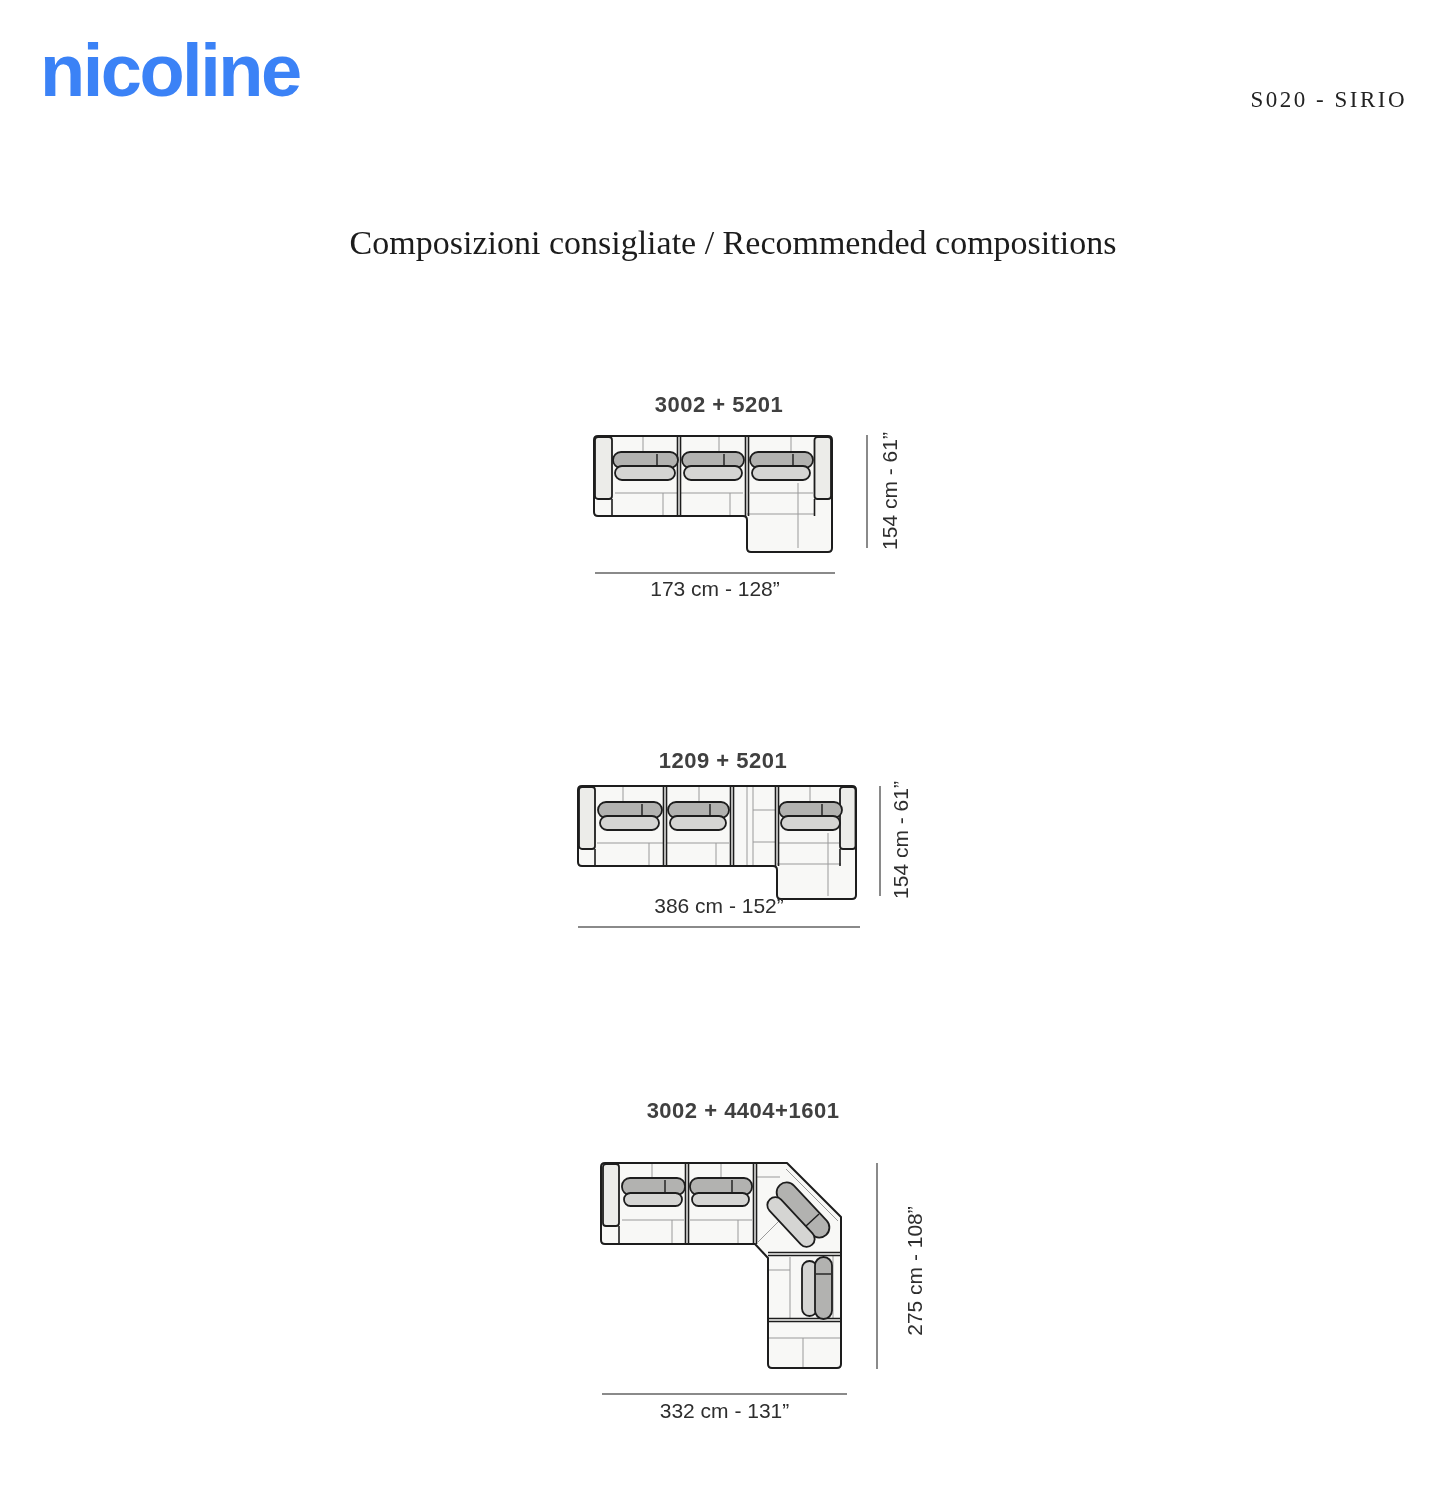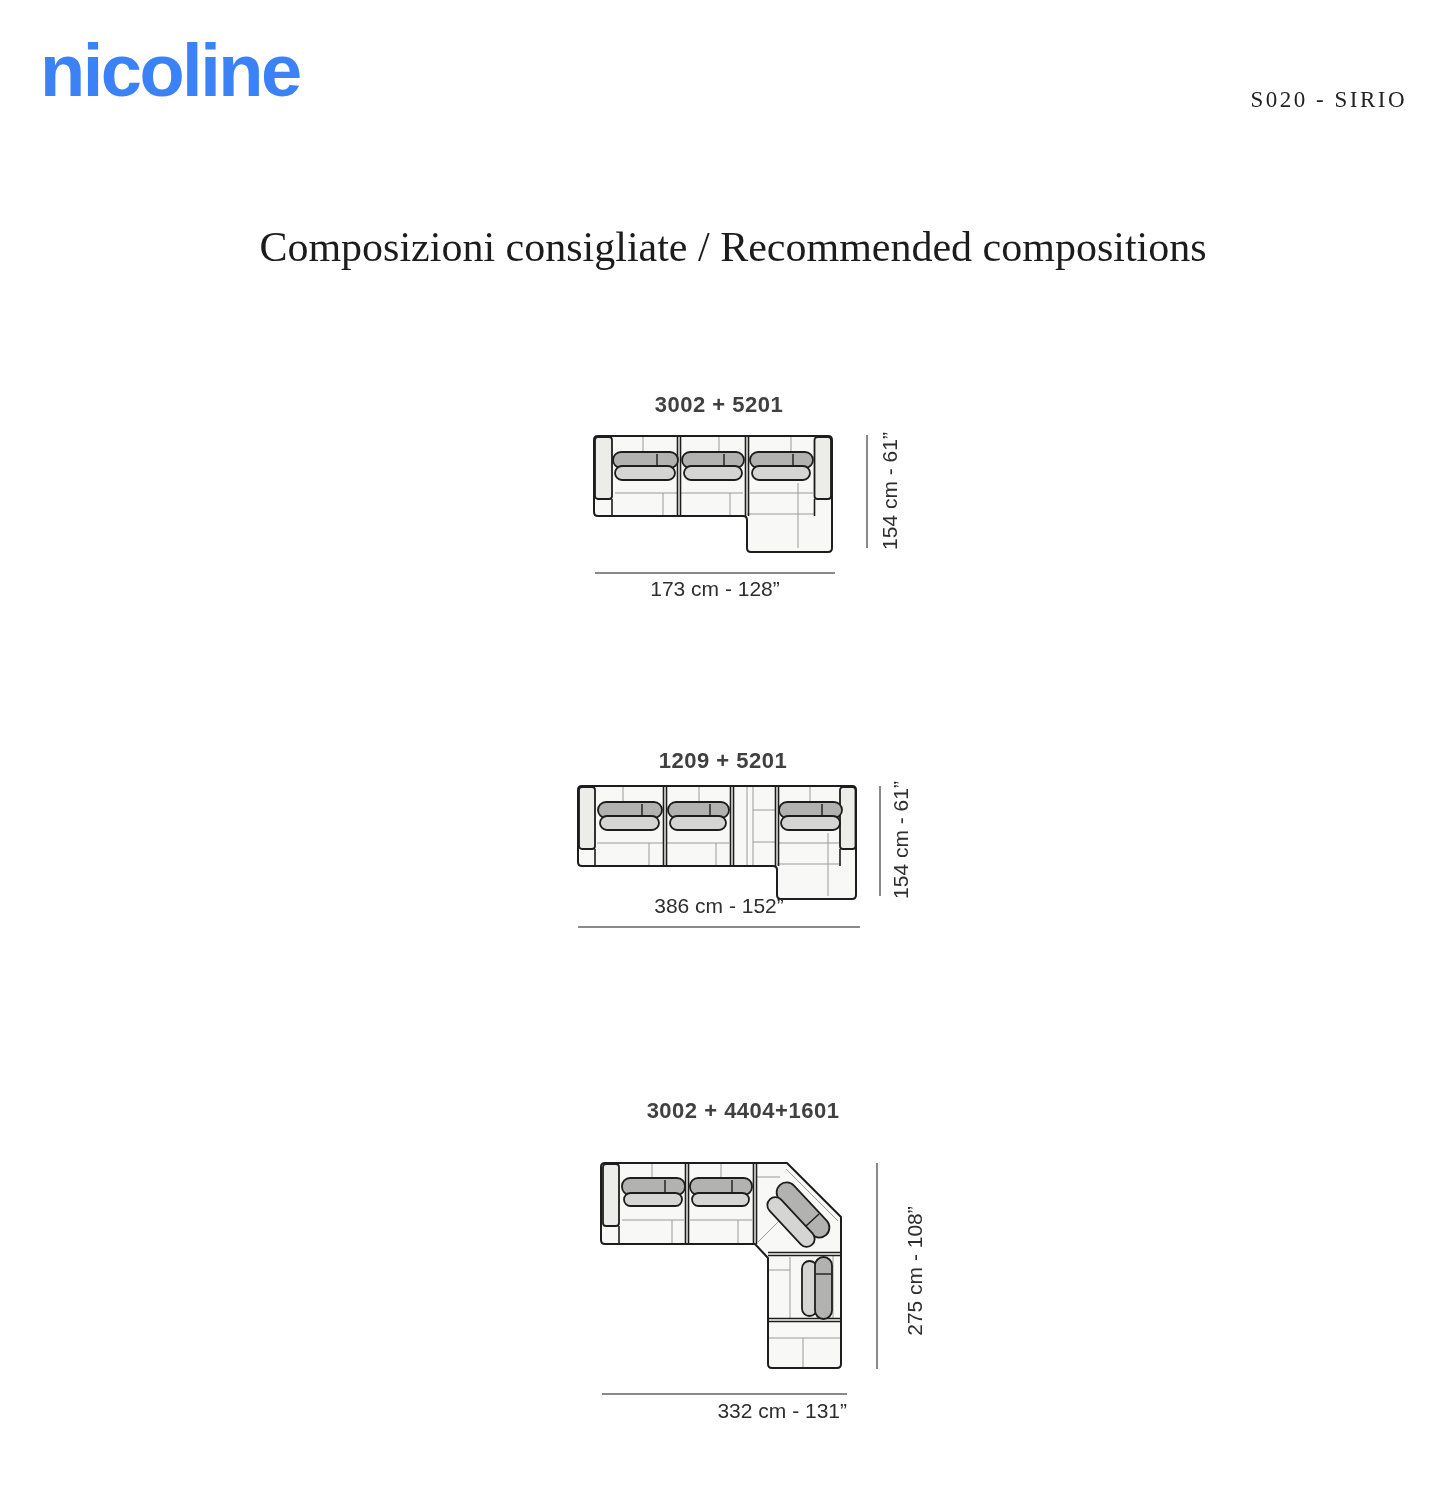--- a/index.html
+++ b/index.html
@@ -3,21 +3,21 @@
 <meta charset="utf-8">
 <style>
   html,body{margin:0;padding:0;background:#ffffff;}
   #page{position:relative;width:1450px;height:1500px;background:#ffffff;overflow:hidden;
         font-family:"Liberation Sans",sans-serif;}
   .logo{position:absolute;left:40px;top:34px;font-size:74px;font-weight:bold;
         letter-spacing:-2.5px;color:#3b82f6;line-height:1;}
   .model-code{position:absolute;top:88px;right:43px;font-family:"Liberation Serif",serif;
         font-size:23px;letter-spacing:2.5px;color:#222;line-height:1;}
   .page-title{position:absolute;top:226px;left:16px;width:1434px;text-align:center;
-        font-family:"Liberation Serif",serif;font-size:42px;color:#1c1c1c;line-height:1;}
+        font-family:"Liberation Serif",serif;font-size:34px;color:#1c1c1c;line-height:1;}
   .comp-title{position:absolute;width:400px;text-align:center;font-size:22px;font-weight:bold;
         letter-spacing:0.5px;color:#404040;line-height:1;}
   .dim-h-line{position:absolute;height:2px;background:#8a8a8a;}
   .dim-v-line{position:absolute;width:2px;background:#8a8a8a;}
   .dim-h-text{position:absolute;text-align:center;font-size:21px;color:#2e2e2e;line-height:1;}
   .dim-v-text{position:absolute;font-size:21px;color:#2e2e2e;line-height:1;white-space:nowrap;
         transform:translate(-50%,-50%) rotate(-90deg);}
   svg{position:absolute;overflow:visible;}
   .body-fill{fill:#f8f8f6;stroke:#1d1d1d;stroke-width:2;stroke-linejoin:round;}
   .arm{fill:#ecece9;stroke:#1d1d1d;stroke-width:1.8;}
@@ -144,17 +144,17 @@
       </g>
       <g>
         <rect class="seat-cushion" x="202" y="99" width="15" height="55" rx="7.5"></rect>
         <rect class="back-cushion" x="215" y="95" width="17" height="62" rx="8.5"></rect>
         <path class="cushion-seam" d="M216,112 H231"></path>
       </g>
     </g>
   </svg>
 
   <div class="dim-h-line" style="left:602px;top:1393px;width:245px;"></div>
-  <div class="dim-h-text" style="left:602px;top:1400px;width:245px;text-align:right;">332 cm - 131”</div>
+  <div class="dim-h-text" style="left:602px;top:1400px;width:245px;">332 cm - 131”</div>
   <div class="dim-v-line" style="left:876px;top:1163px;height:206px;"></div>
   <div class="dim-v-text" style="left:914px;top:1271px;">275 cm - 108”</div>
 
 </div>
 
 </body></html>

